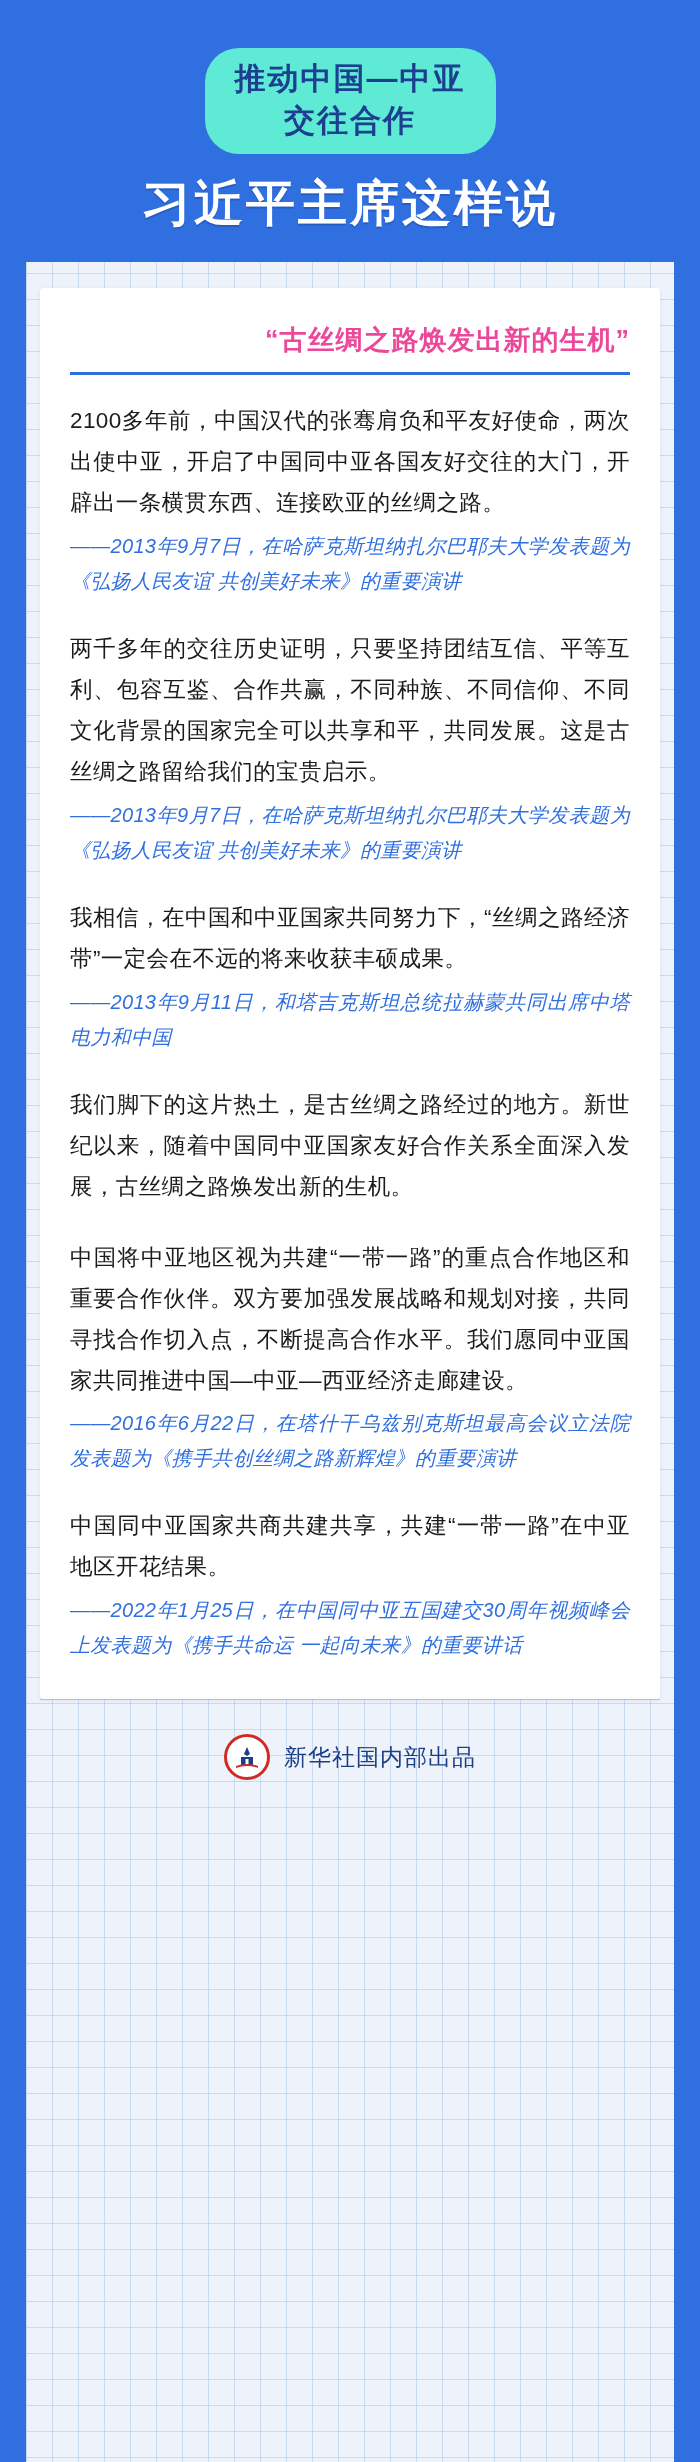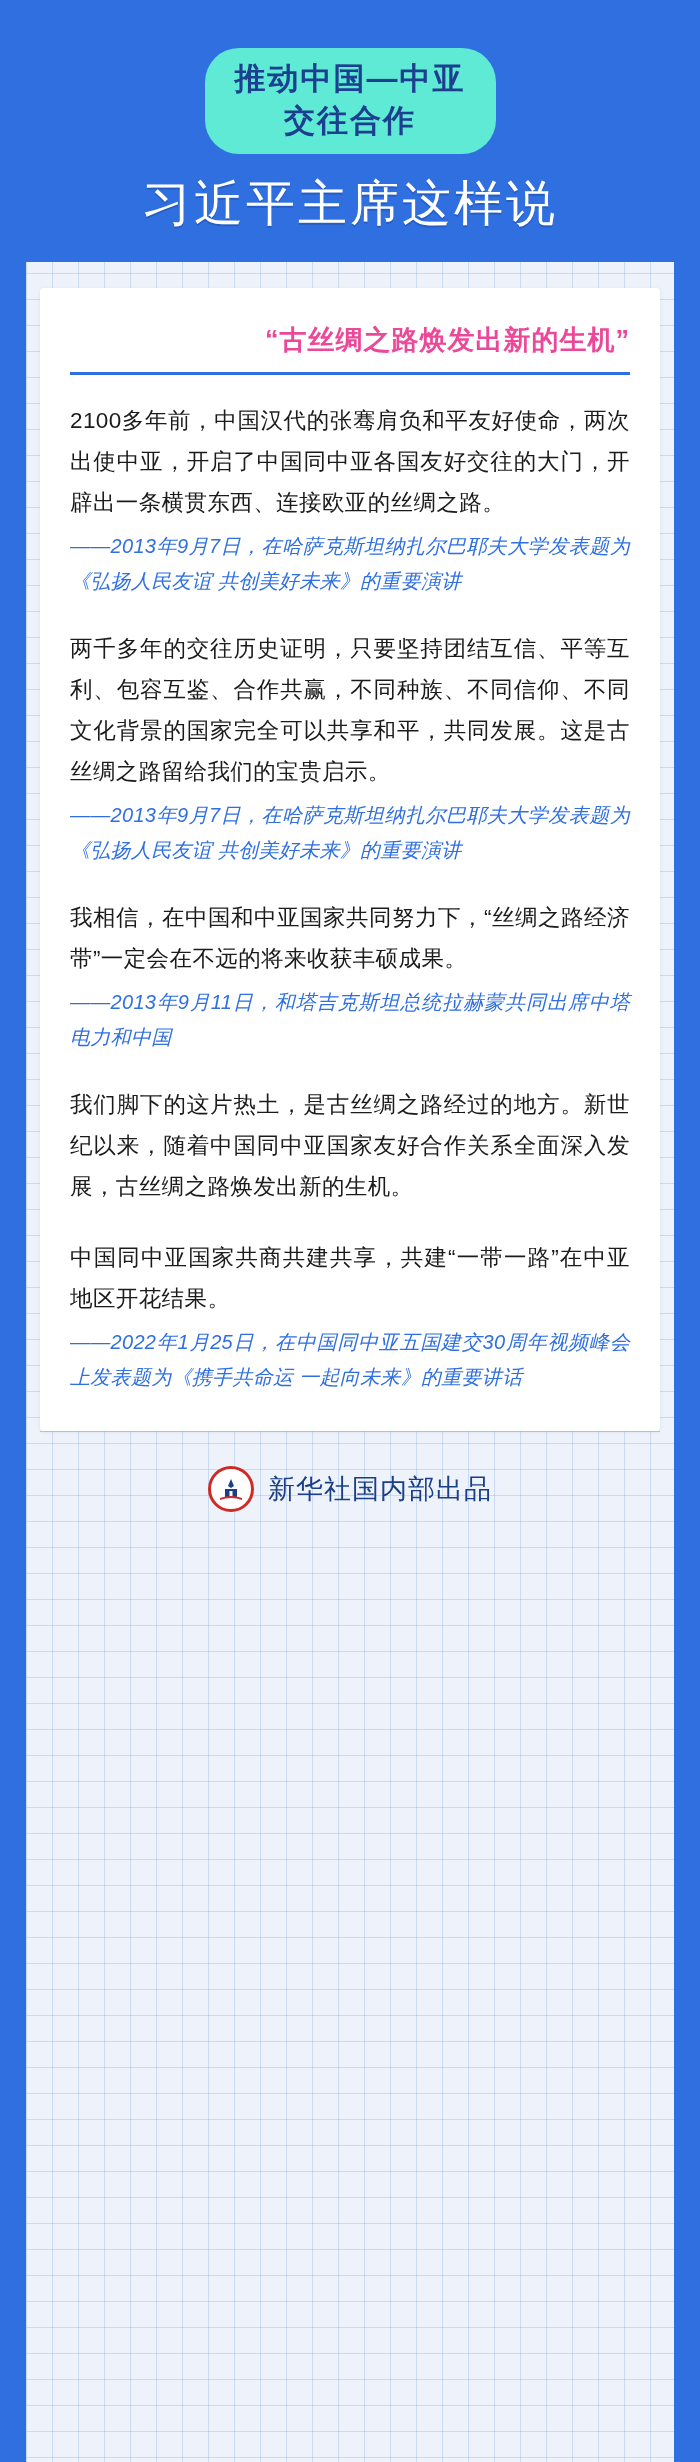--- a/index.html
+++ b/index.html
@@ -65,21 +65,21 @@
     font-weight: bold;
     line-height: 1.35;
     letter-spacing: 2px;
   }
   .pill .line2 { display: block; }
 
   .main-title {
     margin-top: 20px;
     color: #ffffff;
     font-size: 49px;
-    font-weight: normal;
+    font-weight: bold;
     letter-spacing: 3px;
     line-height: 1.2;
     text-shadow: 0 2px 0 rgba(20,60,140,0.35);
   }
 
   
   .card {
     position: relative;
     margin: 26px 40px 0 40px;
     background: #ffffff;
@@ -134,21 +134,21 @@
     height: 46px;
     border-radius: 50%;
     background: #ffffff;
     border: 3px solid #d02a24;
     display: flex;
     align-items: center;
     justify-content: center;
     box-sizing: border-box;
   }
   .footer-text {
-    font-size: 27px;
+    font-size: 23px;
     color: #1b3f86;
     letter-spacing: 1px;
     text-align: right;
   }
   .footer-divider {
     margin: 0 40px;
     height: 1px;
     background: rgba(110,150,205,0.45);
   }
 </style>
@@ -187,20 +187,24 @@
 
     <div class="quote-block">
       <div class="quote-text">我相信，在中国和中亚国家共同努力下，“丝绸之路经济带”一定会在不远的将来收获丰硕成果。</div>
       <div class="quote-source">——2013年9月11日，和塔吉克斯坦总统拉赫蒙共同出席中塔电力和中国</div>
     </div>
 
     <div class="quote-block">
       <div class="quote-text">我们脚下的这片热土，是古丝绸之路经过的地方。新世纪以来，随着中国同中亚国家友好合作关系全面深入发展，古丝绸之路焕发出新的生机。</div>
     </div>
 
+    <div class="quote-block">
+      <div class="quote-text">中国将中亚地区视为共建“一带一路”的重点合作地区和重要合作伙伴。双方要加强发展战略和规划对接，共同寻找合作切入点，不断提高合作水平。我们愿同中亚国家共同推进中国—中亚—西亚经济走廊建设。</div>
+      <div class="quote-source">——2016年6月22日，在塔什干乌兹别克斯坦最高会议立法院发表题为《携手共创丝绸之路新辉煌》的重要演讲</div>
+    </div>
 
     <div class="quote-block">
       <div class="quote-text">中国同中亚国家共商共建共享，共建“一带一路”在中亚地区开花结果。</div>
       <div class="quote-source">——2022年1月25日，在中国同中亚五国建交30周年视频峰会上发表题为《携手共命运  一起向未来》的重要讲话</div>
     </div>
   </div>
 
   <div class="footer-divider"></div>
 
   <div class="footer">

